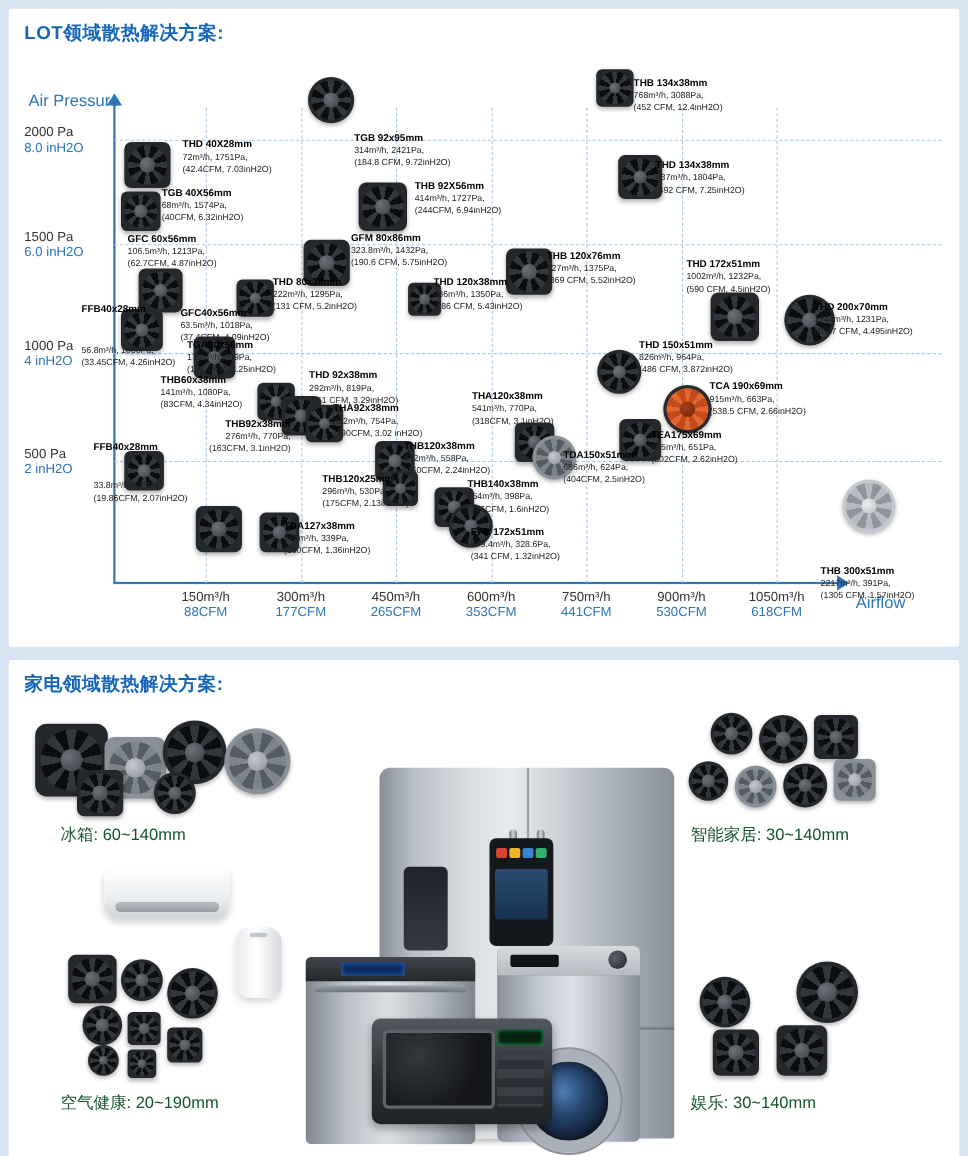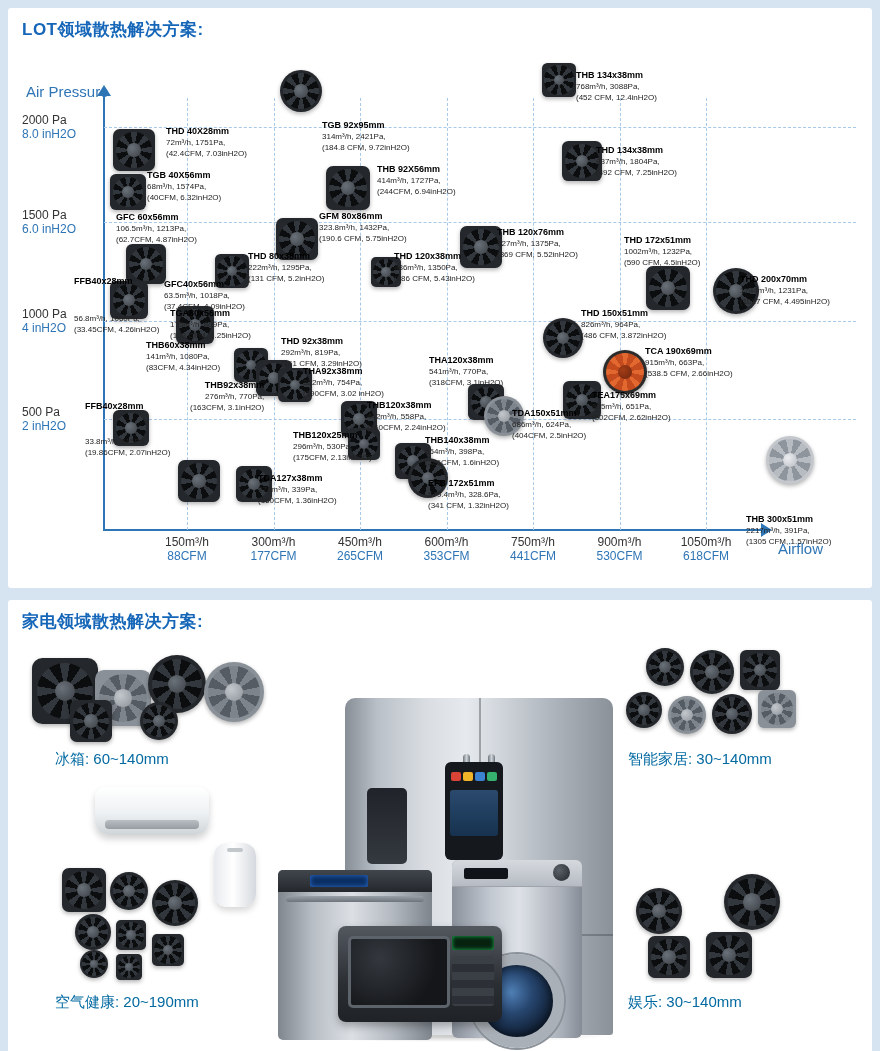--- a/index.html
+++ b/index.html
@@ -55,21 +55,21 @@
   .fanic.gray .bl{background:repeating-conic-gradient(from 10deg,#565c63 0deg 24deg,#7e848b 24deg 45deg);}
   .fanic.gray .hub{background:radial-gradient(circle at 35% 35%,#c3c8cd,#8d939a);}
   .fanic.orange{background:#2b2b2b;}
   .fanic.orange .bl{background:repeating-conic-gradient(from 10deg,#c44b1e 0deg 26deg,#e2682f 26deg 45deg);}
   .fanic.orange .hub{background:radial-gradient(circle at 35% 35%,#a33d16,#6f2510);}
   .fanic.light{background:#c4c8cd;}
   .fanic.light .bl{background:repeating-conic-gradient(from 10deg,#8f959c 0deg 24deg,#b7bcc2 24deg 45deg);}
   .fanic.light .hub{background:radial-gradient(circle at 35% 35%,#eceef1,#b7bcc2);}
 
   
-  .cat{position:absolute;font-size:15px;color:#0369a1;z-index:5;}
+  .cat{position:absolute;font-size:15px;color:#14532d;z-index:5;}
   .c1{left:55px;top:750px;} .c2{left:628px;top:750px;}
   .c3{left:55px;top:993px;} .c4{left:628px;top:993px;}
 
   .ac{position:absolute;left:95px;top:787px;width:114px;height:48px;z-index:2;
       border-radius:10px 10px 14px 14px;box-shadow:0 4px 7px rgba(0,0,0,.18);
       background:linear-gradient(#ffffff,#eef1f3 55%,#cfd4d8);}
   .ac-vent{position:absolute;left:10px;right:10px;bottom:6px;height:9px;border-radius:4px;
       background:linear-gradient(#b9bec3,#979da3);}
   .purifier{position:absolute;left:214px;top:843px;width:42px;height:64px;border-radius:13px;z-index:2;
       background:linear-gradient(90deg,#e7eaee,#ffffff 45%,#d5d9de);box-shadow:0 4px 6px rgba(0,0,0,.15);}

